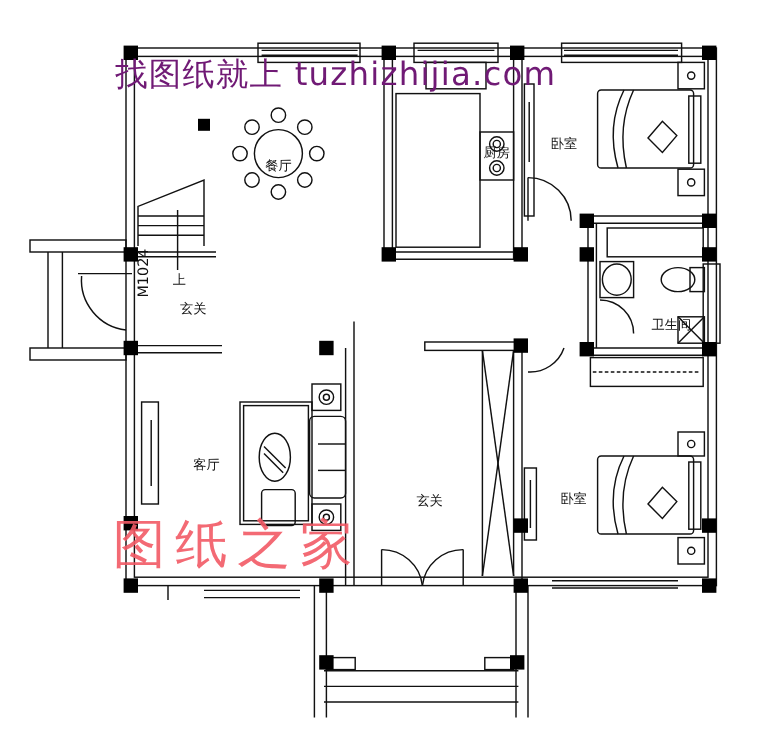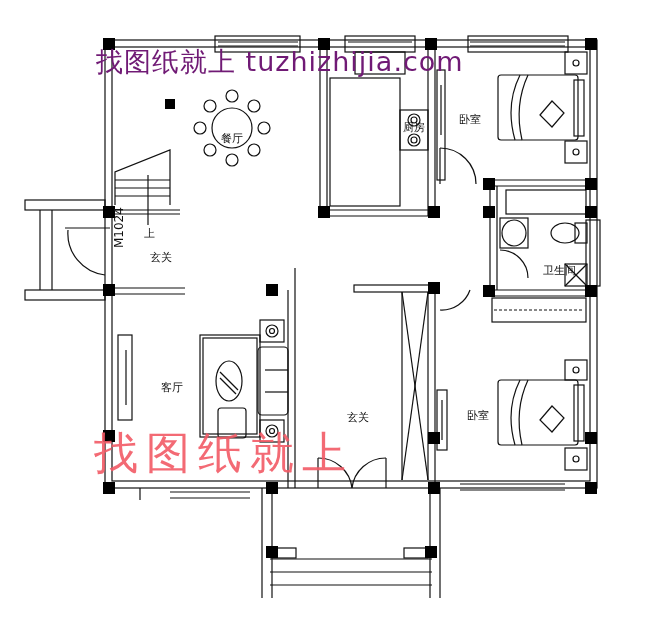--- a/index.html
+++ b/index.html
@@ -227,13 +227,13 @@
 <span class="lbl" style="left:358px;top:120px;margin-left:45px;">厨房</span>
 <span class="lbl" style="left:459px;top:112px;">卧室</span>
 <span class="lbl" style="left:543px;top:263px;">卫生间</span>
 <span class="lbl" style="left:144px;top:226px;">上</span>
 <span class="lbl" style="left:150px;top:250px;">玄关</span>
 <div class="door-code">M1024</div>
 <span class="lbl" style="left:161px;top:380px;font-family:Liberation Serif, serif;">客厅</span>
 <span class="lbl" style="left:347px;top:410px;">玄关</span>
 <span class="lbl" style="left:467px;top:408px;">卧室</span>
 
-<div class="wm2">找图纸就上</div>
+<div class="wm2">图纸之家</div>
 
 </body></html>

